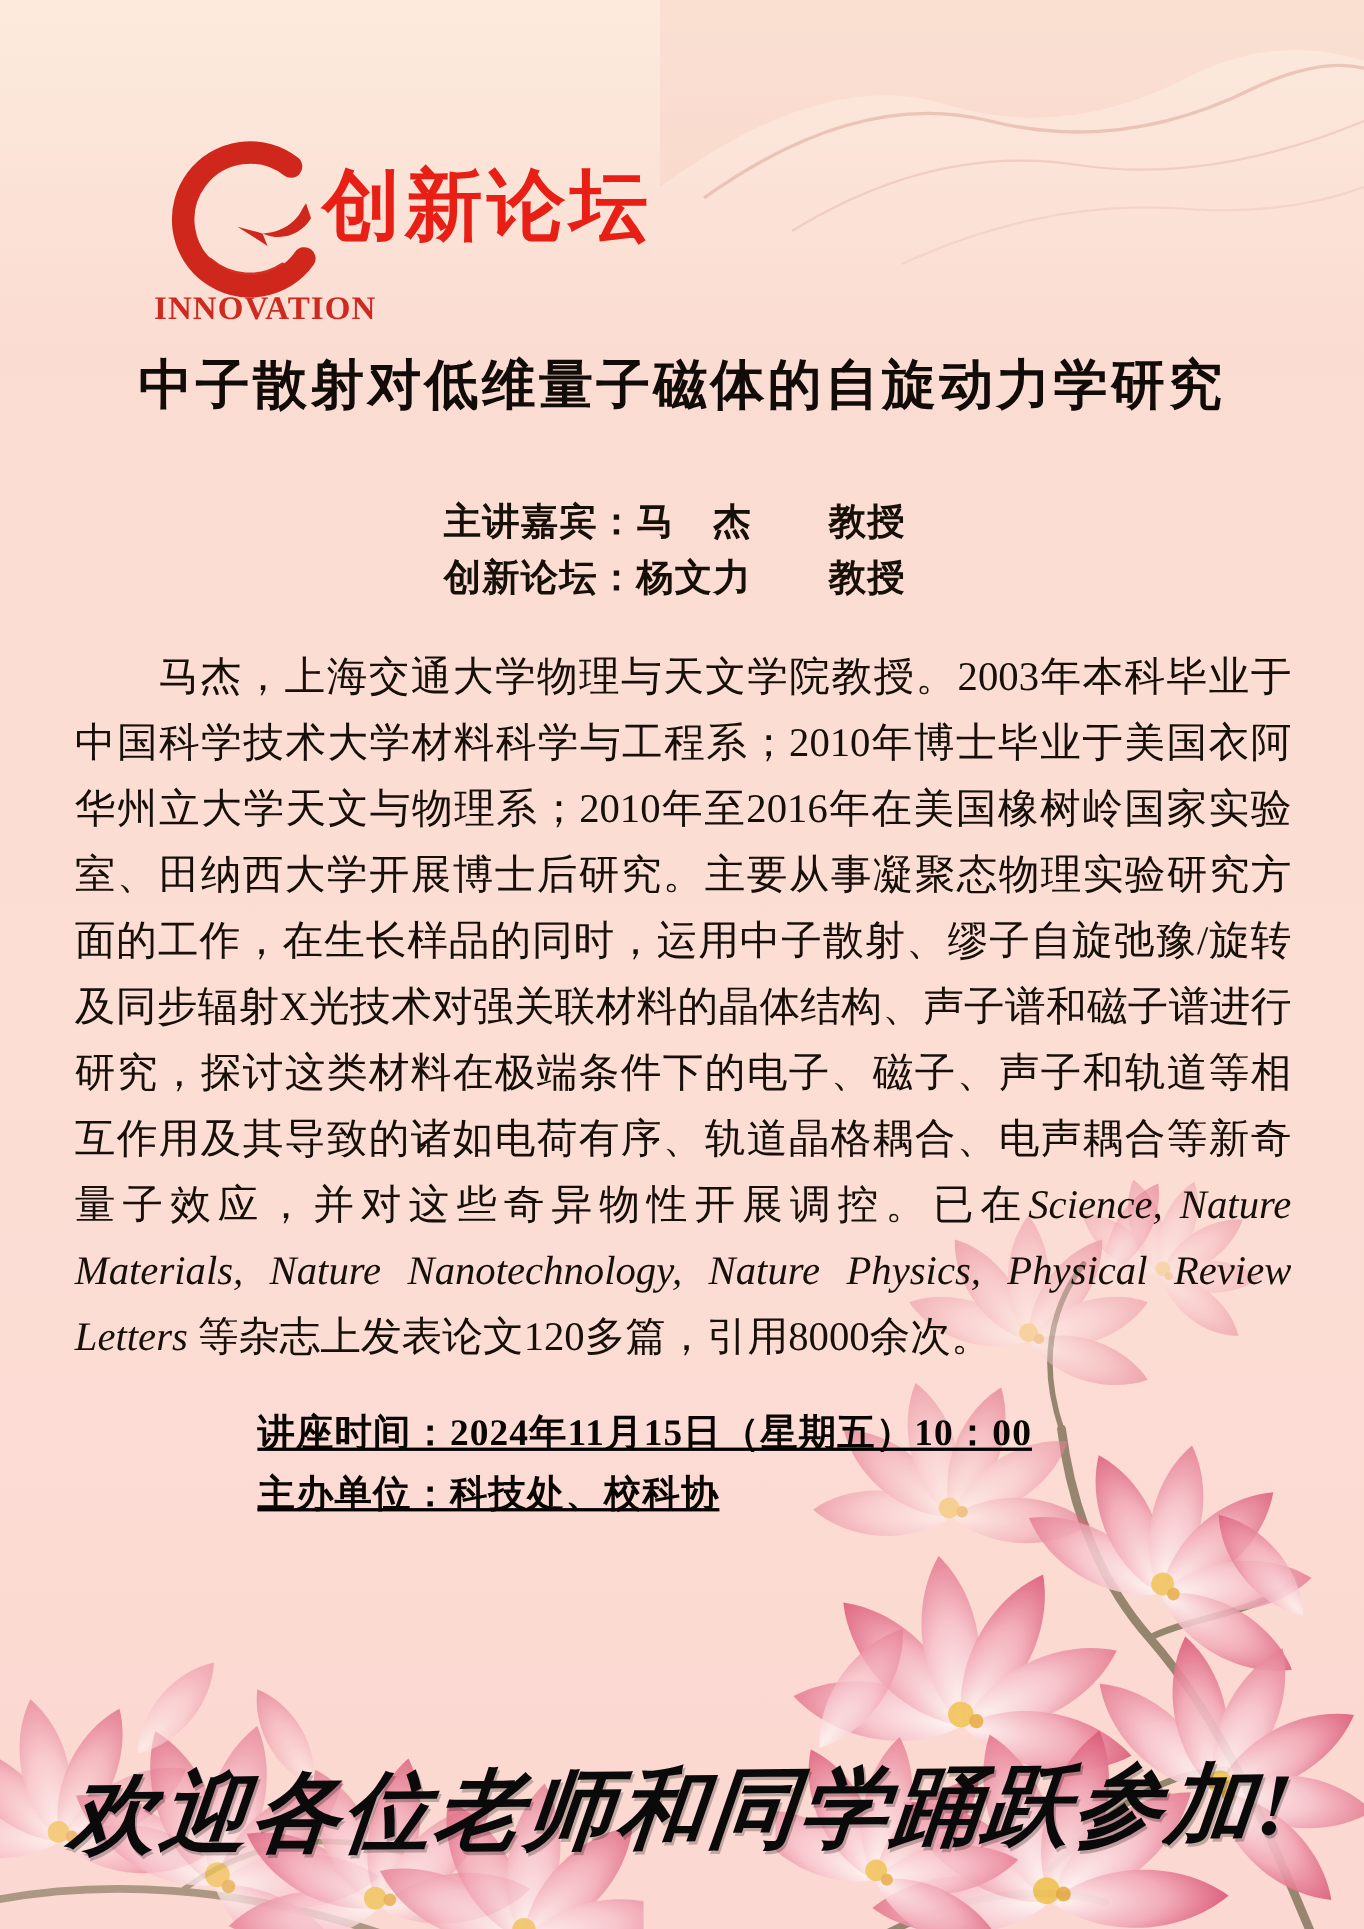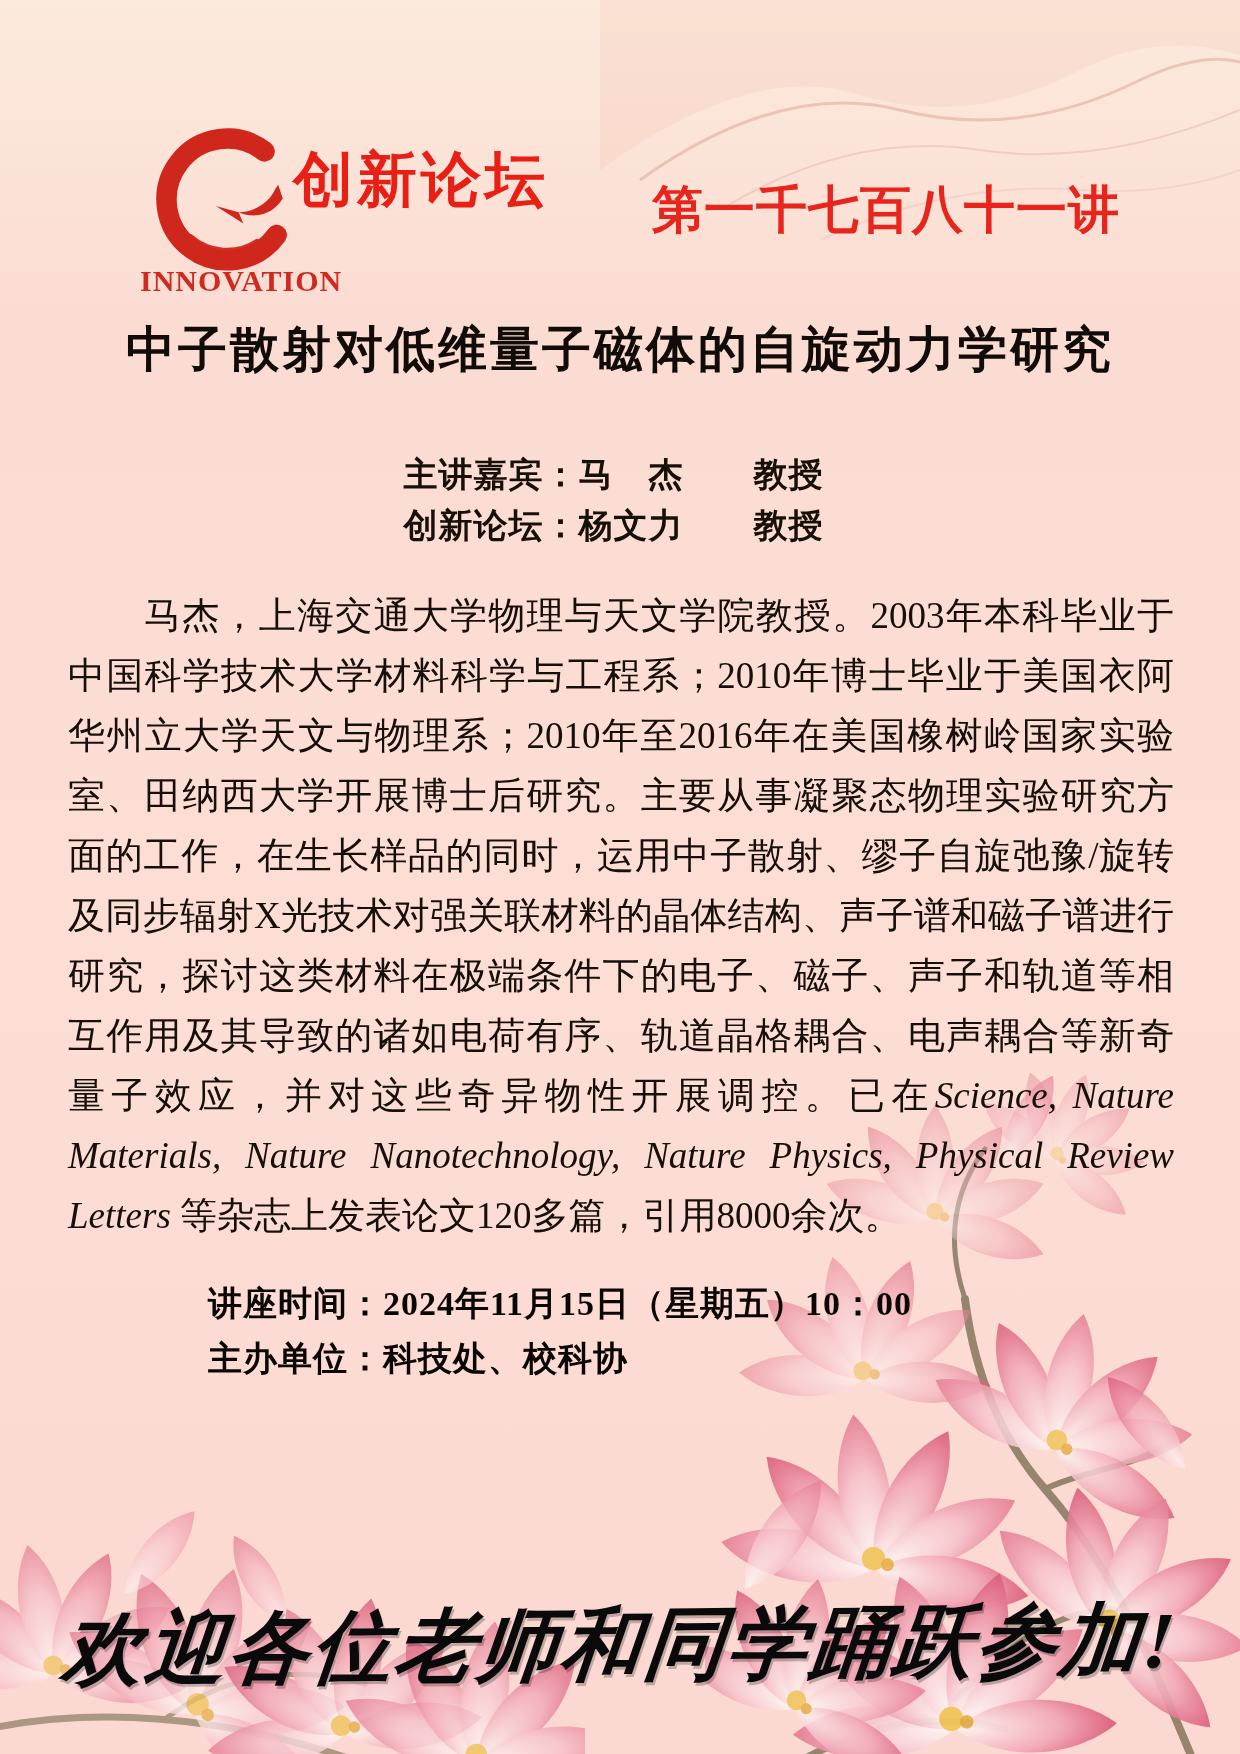--- a/index.html
+++ b/index.html
@@ -25,21 +25,21 @@
   .logo-text {
     margin-top:-12px;
     font-family:"Liberation Serif", serif;
     font-size:30px; font-weight:700;
     color:#ce2a1f; letter-spacing:1px; white-space:nowrap;
   }
 
   .forum-title {
     position:absolute; left:293px; top:140px;
     font-family:"Liberation Sans", sans-serif;
-    font-size:60px; font-weight:900; color:#e71f14;
+    font-size:71px; font-weight:900; color:#e71f14;
     letter-spacing:4px; white-space:nowrap;
   }
   .lecture-no {
     position:absolute; left:652px; top:176px;
     font-family:"Liberation Sans", sans-serif;
     font-size:51px; font-weight:700; color:#e8251c;
     letter-spacing:1px; white-space:nowrap;
   }
 
   .main-title {
@@ -55,21 +55,21 @@
     line-height:51px; letter-spacing:1px; white-space:pre;
   }
 
   .bio {
     position:absolute; left:68px; width:1106px; top:586px;
     font-size:37px; line-height:60px; color:#17100a;
     text-align:justify; text-indent:76px;
   }
   .bio .journal { font-family:"Liberation Serif", serif; font-style:italic; }
 
-  .details { position:absolute; left:208px; top:1276px; }
+  .details { position:absolute; left:234px; top:1276px;text-decoration:underline; }
   .detail-line {
     font-size:34px; font-weight:700; color:#0a0604;
     line-height:55px; letter-spacing:1px; white-space:nowrap;
   }
 
   .welcome {
     position:absolute; left:0; right:0; top:1592px;
     text-align:center;
     font-size:80px; font-weight:900; color:#0b0a0a;
     font-style:italic; letter-spacing:3px; white-space:nowrap;
@@ -159,21 +159,20 @@
         <path d="M152 36 A80 80 0 1 0 168 146" fill="none" stroke="#d0271c" stroke-width="27" stroke-linecap="round"></path>
         <path d="M166 86 C158 104 138 116 118 116 C140 126 164 118 176 98 L170 80 Z" fill="#d0271c"></path>
         <path d="M118 116 L88 108 L124 131 Z" fill="#d0271c"></path>
         <path d="M55 148 A72 72 0 0 0 142 154" fill="none" stroke="#d0271c" stroke-width="6" stroke-linecap="round" opacity="0.95"></path>
         <path d="M70 163 A70 70 0 0 0 150 160" fill="none" stroke="#d0271c" stroke-width="3" stroke-linecap="round" opacity="0.9"></path>
       </svg>
       <div class="logo-text">INNOVATION</div>
     </div>
 
     <div class="forum-title">创新论坛</div>
-    <div class="lecture-no">第一千七百八十一讲</div>
 
     <div class="main-title">中子散射对低维量子磁体的自旋动力学研究</div>
 
     <div class="speakers">
       <div class="speaker-line">主讲嘉宾：马　杰　　教授</div>
       <div class="speaker-line">创新论坛：杨文力　　教授</div>
     </div>
 
     <p class="bio"><span>马杰，上海交通大学物理与天文学院教授。2003年本科毕业于中国科学技术大学材料科学与工程系；2010年博士毕业于美国衣阿华州立大学天文与物理系；2010年至2016年在美国橡树岭国家实验室、田纳西大学开展博士后研究。主要从事凝聚态物理实验研究方面的工作，在生长样品的同时，运用中子散射、缪子自旋弛豫/旋转及同步辐射X光技术对强关联材料的晶体结构、声子谱和磁子谱进行研究，探讨这类材料在极端条件下的电子、磁子、声子和轨道等相互作用及其导致的诸如电荷有序、轨道晶格耦合、电声耦合等新奇量子效应，并对这些奇异物性开展调控。已在</span><span class="journal">Science, Nature Materials, Nature Nanotechnology, Nature Physics, Physical Review Letters</span><span> 等杂志上发表论文120多篇，引用8000余次。</span></p>
 

